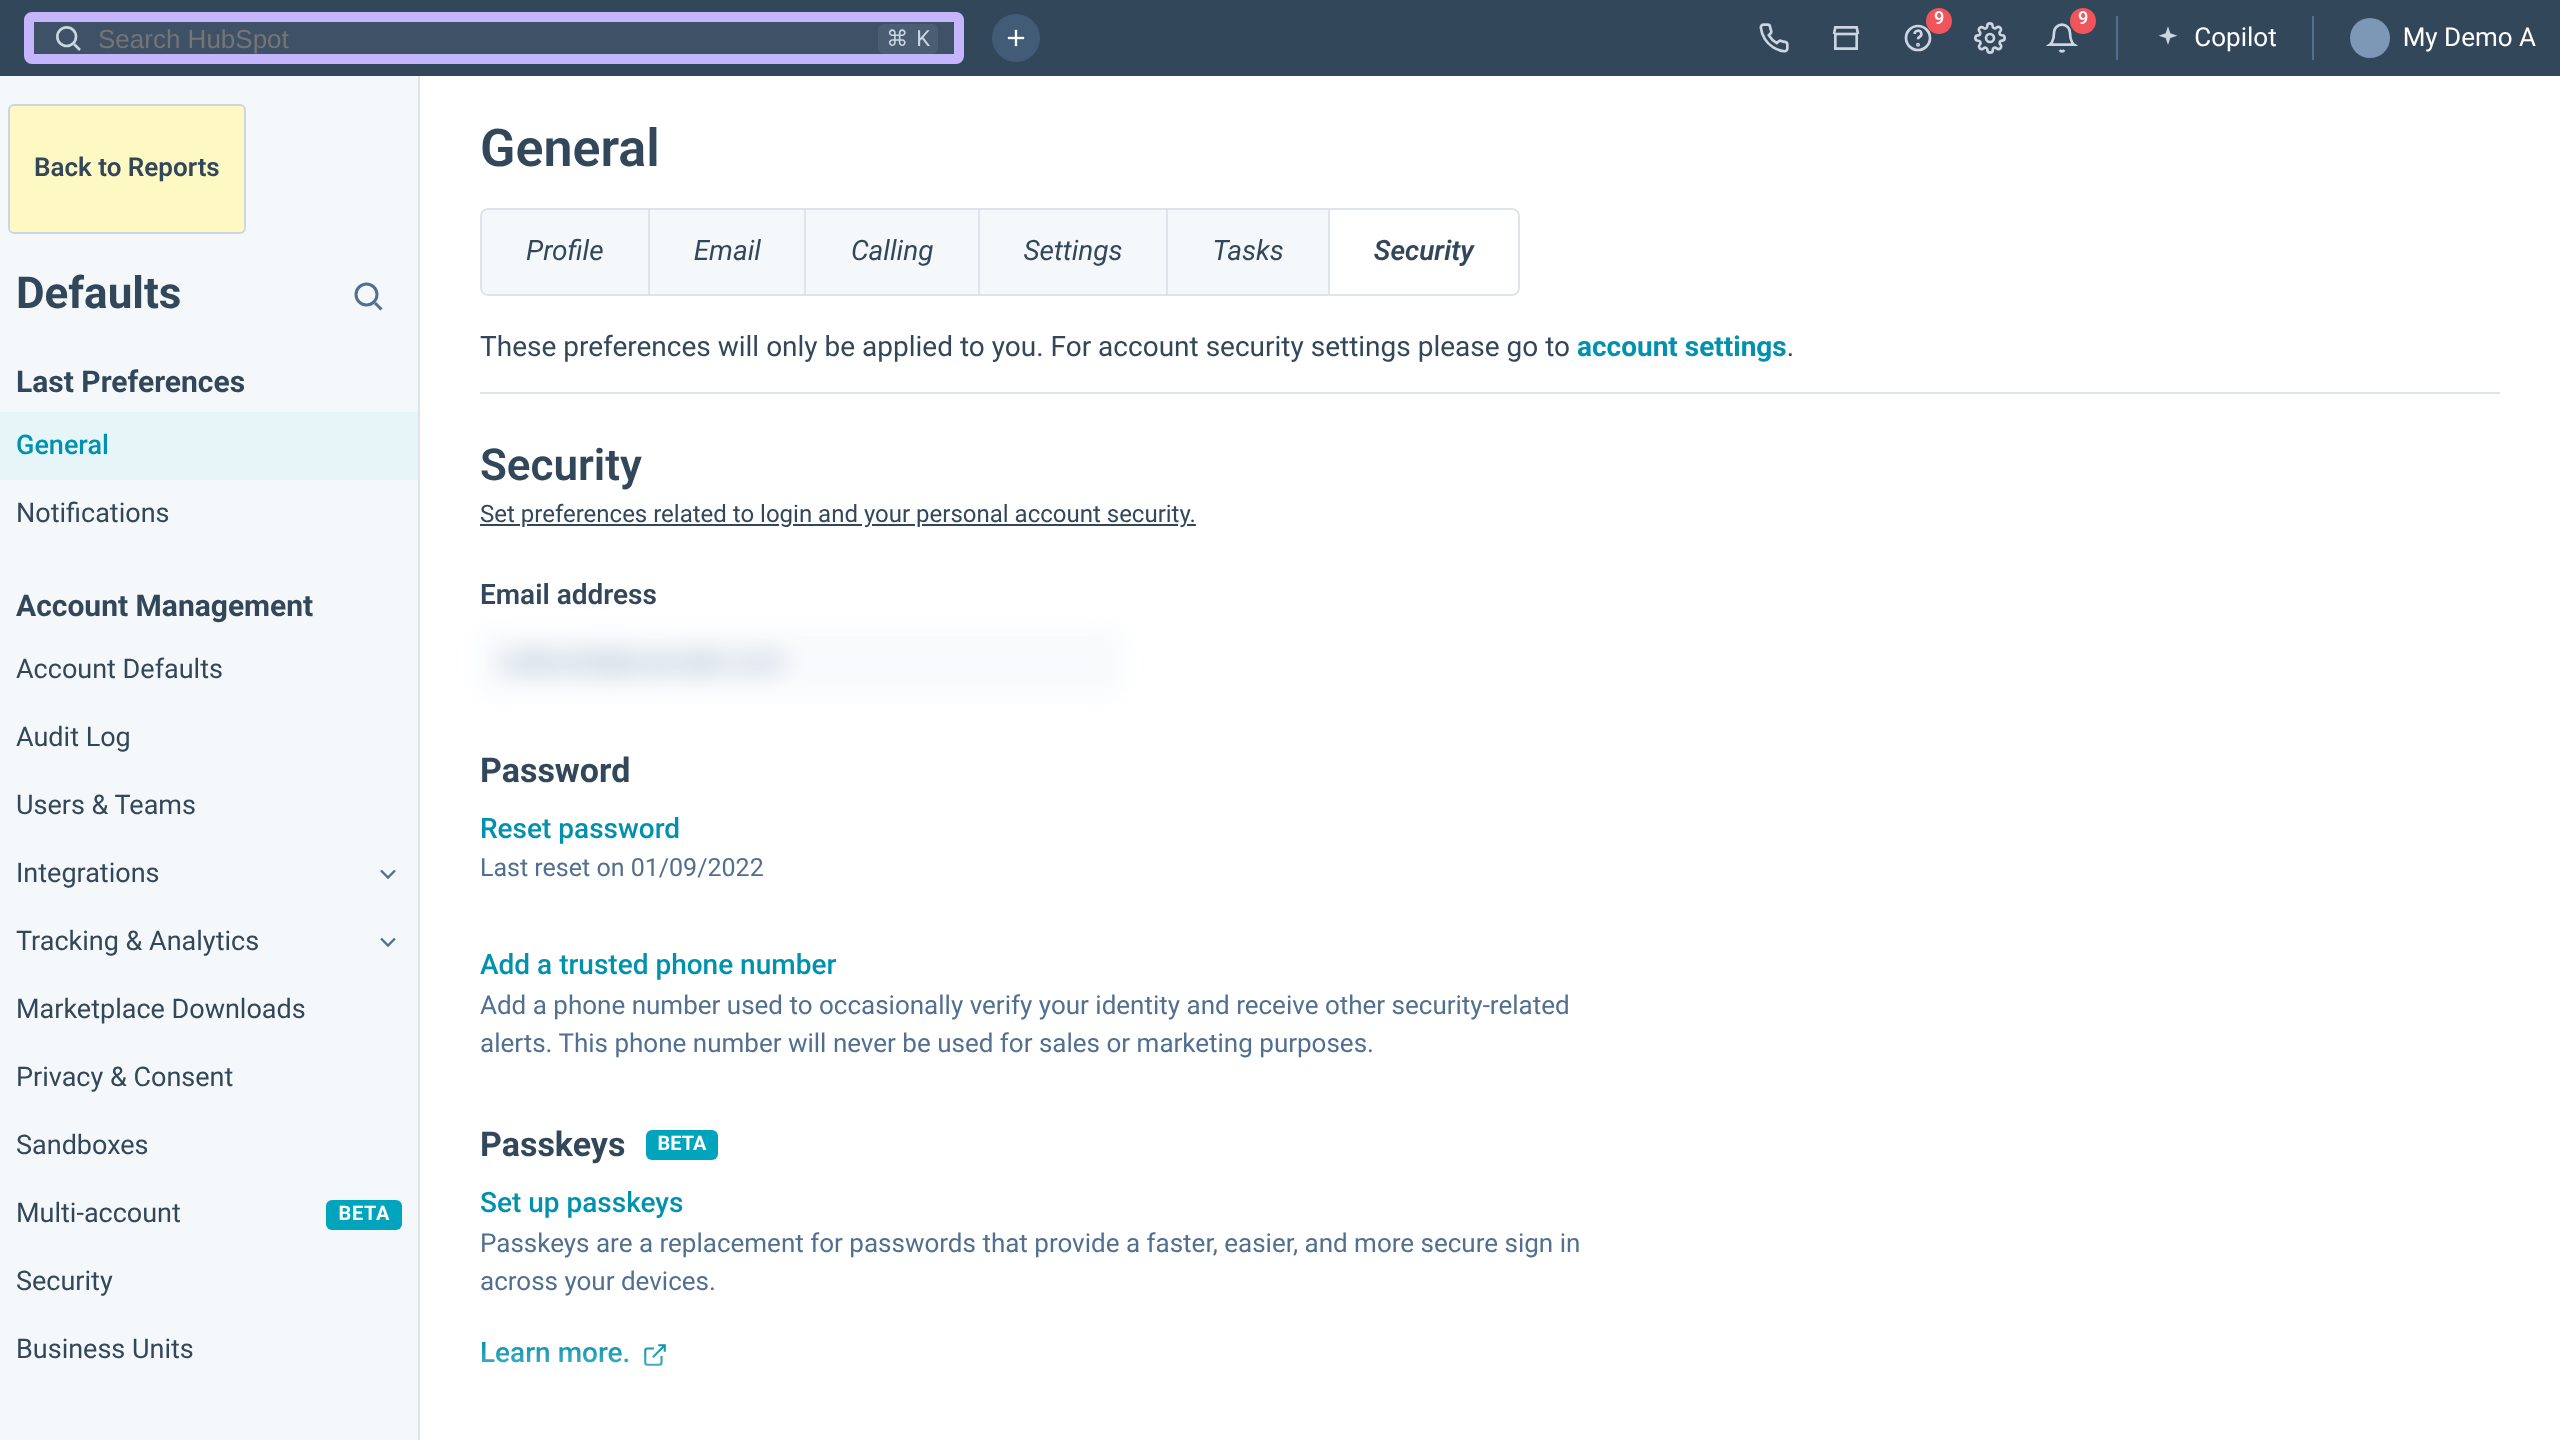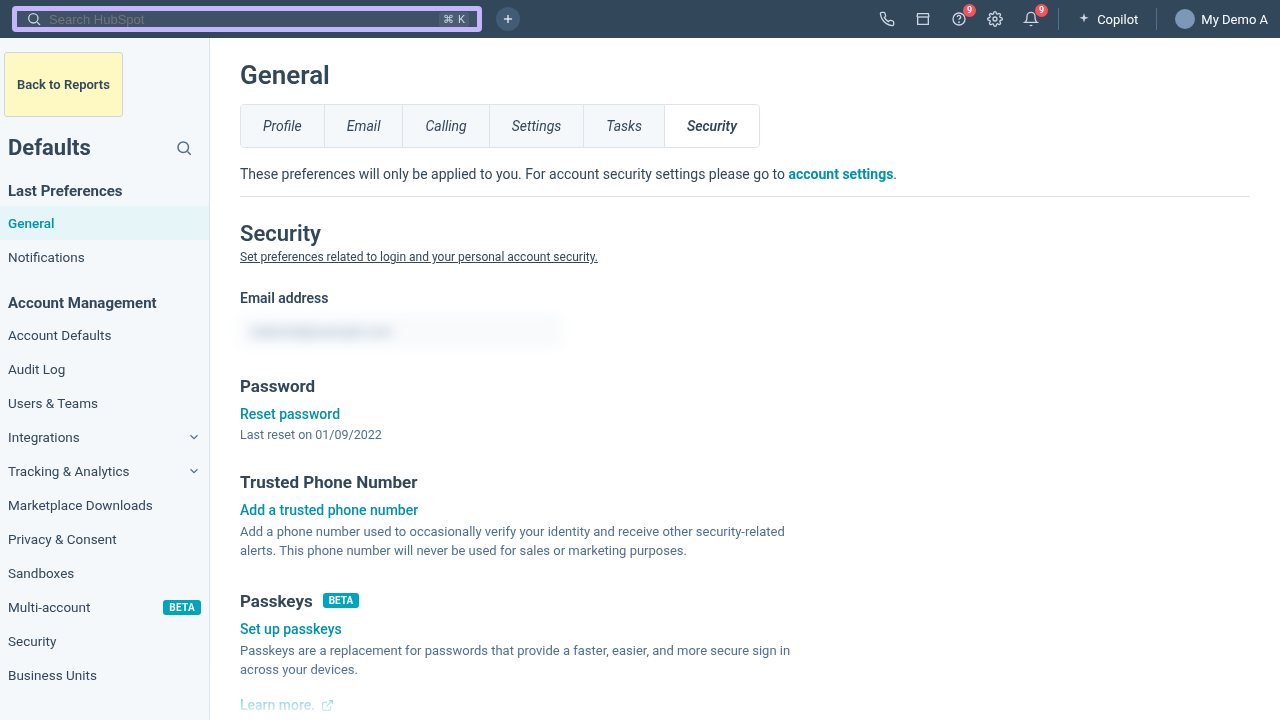--- a/index.html
+++ b/index.html
@@ -225,21 +225,20 @@
     <div class="field-label">Email address</div>
     <div class="email-value">redacted@example.com</div>
 
     <div class="sub-section">
       <div class="sub-head">Password</div>
       <a class="link" href="#">Reset password</a>
       <div class="meta-text">Last reset on 01/09/2022</div>
     </div>
 
     <div class="sub-section">
-      <div class="sub-head">Trusted Phone Number</div>
       <a class="link" href="#">Add a trusted phone number</a>
       <div class="small-desc">Add a phone number used to occasionally verify your identity and receive other security-related alerts. This phone number will never be used for sales or marketing purposes.</div>
     </div>
 
     <div class="sub-section">
       <div class="sub-head">
         <span>Passkeys</span>
         <span class="beta-badge-sm">BETA</span>
       </div>
       <a class="link" href="#">Set up passkeys</a>

